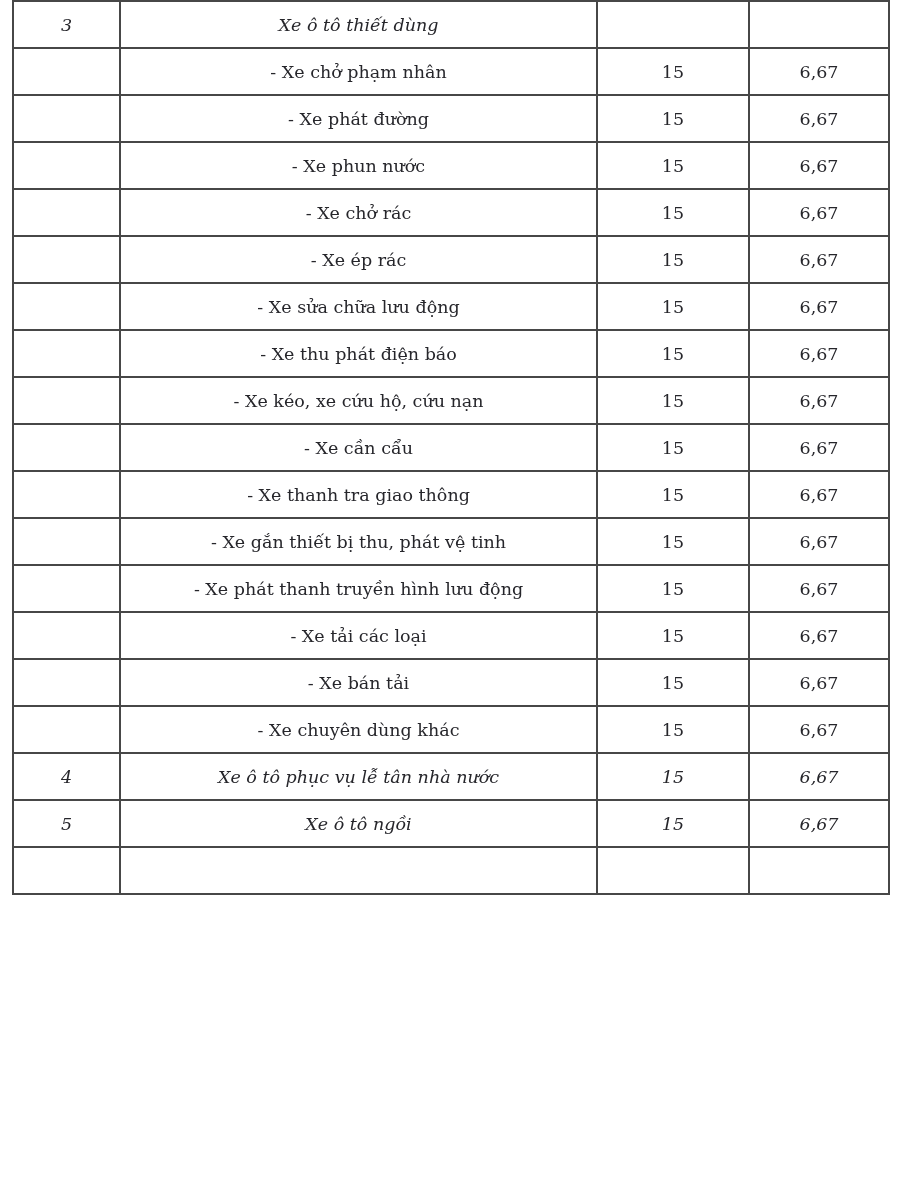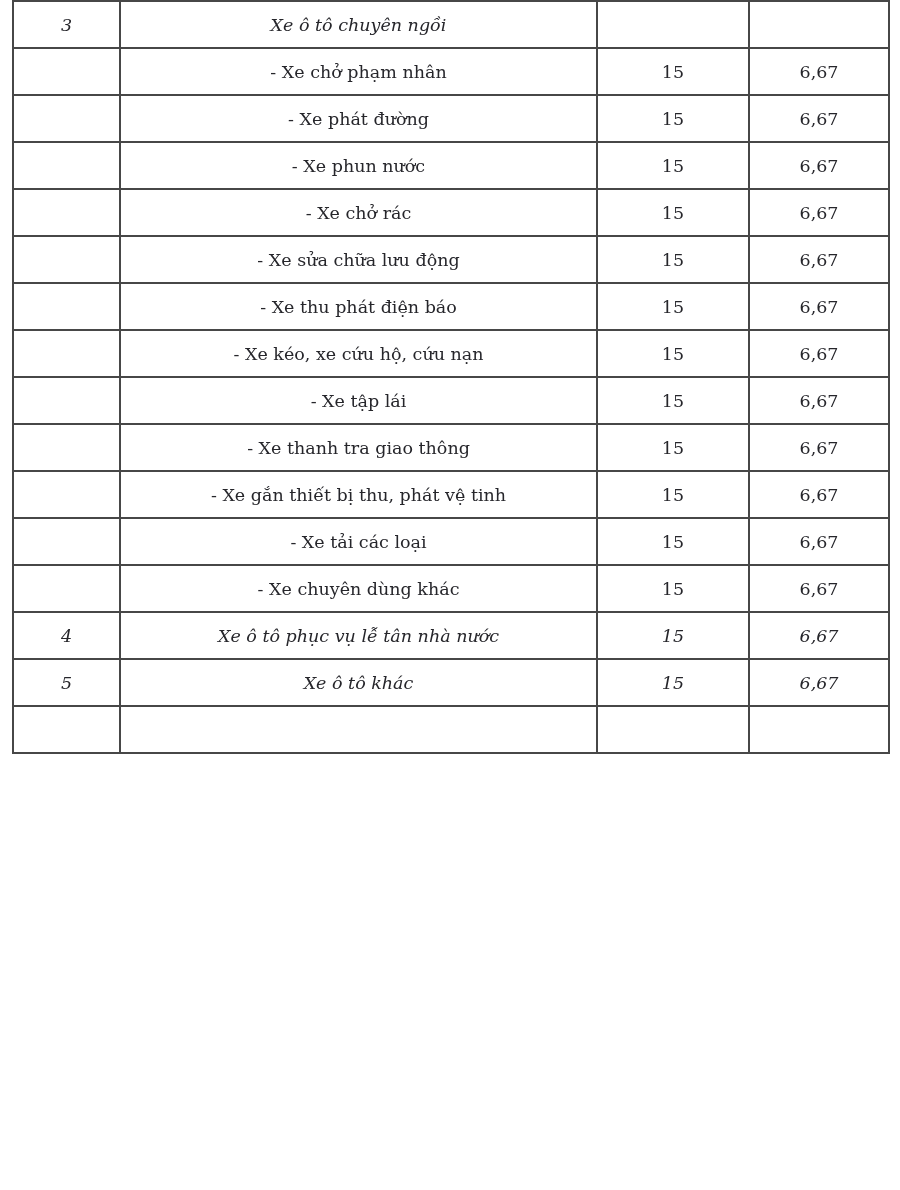--- a/index.html
+++ b/index.html
@@ -63,21 +63,21 @@
 
       <tr class="filler">
         <td></td>
         <td></td>
         <td></td>
         <td></td>
       </tr>
 
       <tr class="section">
     <td>3</td>
-    <td>Xe ô tô chuyên ngồi</td>
+    <td>Xe ô tô thiết dùng</td>
     <td></td>
     <td></td>
   </tr>
         <tr>
     <td></td>
     <td>- Xe chở phạm nhân</td>
     <td>15</td>
     <td>6,67</td>
   </tr>
         <tr>
@@ -93,75 +93,93 @@
     <td>6,67</td>
   </tr>
         <tr>
     <td></td>
     <td>- Xe chở rác</td>
     <td>15</td>
     <td>6,67</td>
   </tr>
         <tr>
     <td></td>
+    <td>- Xe ép rác</td>
+    <td>15</td>
+    <td>6,67</td>
+  </tr>
+        <tr>
+    <td></td>
     <td>- Xe sửa chữa lưu động</td>
     <td>15</td>
     <td>6,67</td>
   </tr>
         <tr>
     <td></td>
     <td>- Xe thu phát điện báo</td>
     <td>15</td>
     <td>6,67</td>
   </tr>
         <tr>
     <td></td>
     <td>- Xe kéo, xe cứu hộ, cứu nạn</td>
     <td>15</td>
     <td>6,67</td>
   </tr>
         <tr>
     <td></td>
-    <td>- Xe tập lái</td>
+    <td>- Xe cần cẩu</td>
     <td>15</td>
     <td>6,67</td>
   </tr>
         <tr>
     <td></td>
     <td>- Xe thanh tra giao thông</td>
     <td>15</td>
     <td>6,67</td>
   </tr>
         <tr>
     <td></td>
     <td>- Xe gắn thiết bị thu, phát vệ tinh</td>
     <td>15</td>
     <td>6,67</td>
   </tr>
         <tr>
     <td></td>
+    <td>- Xe phát thanh truyền hình lưu động</td>
+    <td>15</td>
+    <td>6,67</td>
+  </tr>
+        <tr>
+    <td></td>
     <td>- Xe tải các loại</td>
+    <td>15</td>
+    <td>6,67</td>
+  </tr>
+        <tr>
+    <td></td>
+    <td>- Xe bán tải</td>
     <td>15</td>
     <td>6,67</td>
   </tr>
         <tr>
     <td></td>
     <td>- Xe chuyên dùng khác</td>
     <td>15</td>
     <td>6,67</td>
   </tr>
         <tr class="section">
     <td>4</td>
     <td>Xe ô tô phục vụ lễ tân nhà nước</td>
     <td>15</td>
     <td>6,67</td>
   </tr>
         <tr class="section">
     <td>5</td>
-    <td>Xe ô tô khác</td>
+    <td>Xe ô tô ngồi</td>
     <td>15</td>
     <td>6,67</td>
   </tr>
         <tr class="filler-bottom">
         <td></td>
         <td></td>
         <td></td>
         <td></td>
       </tr>
     </tbody>

